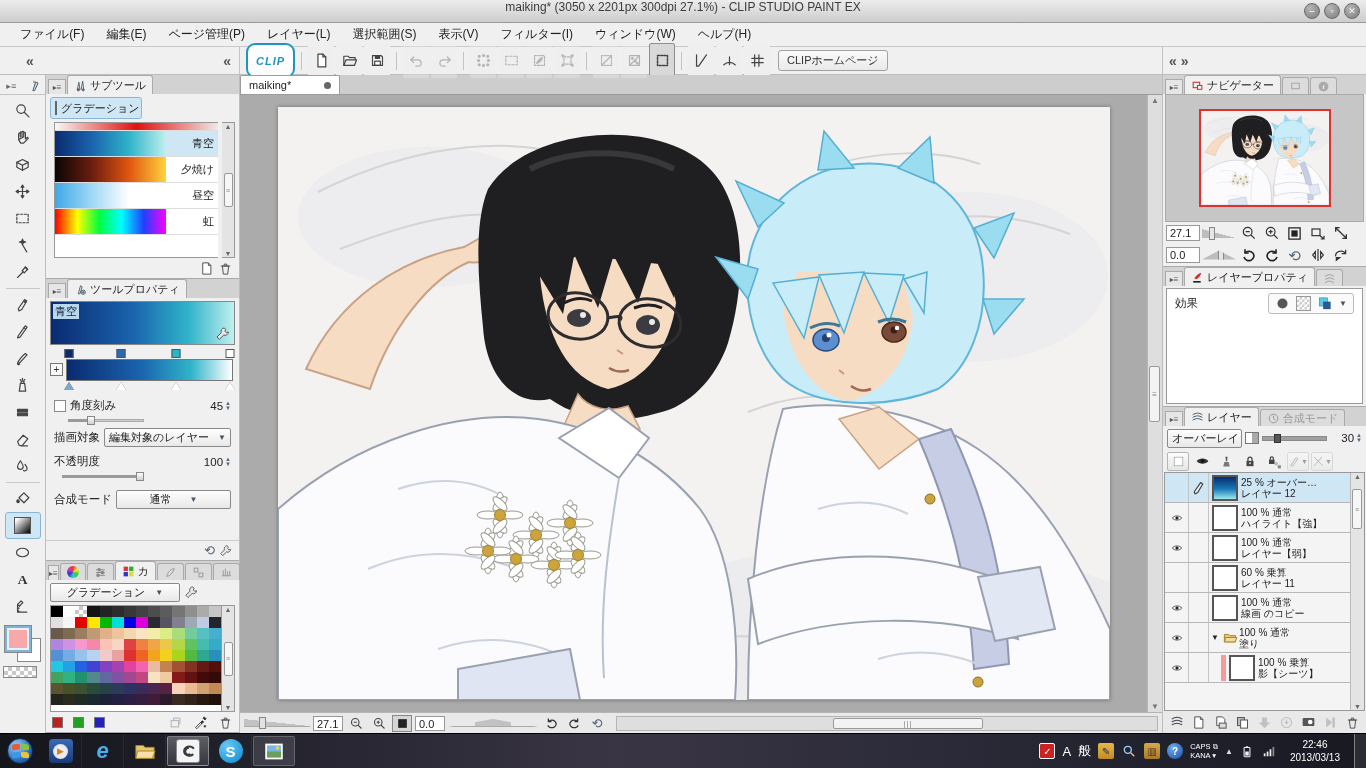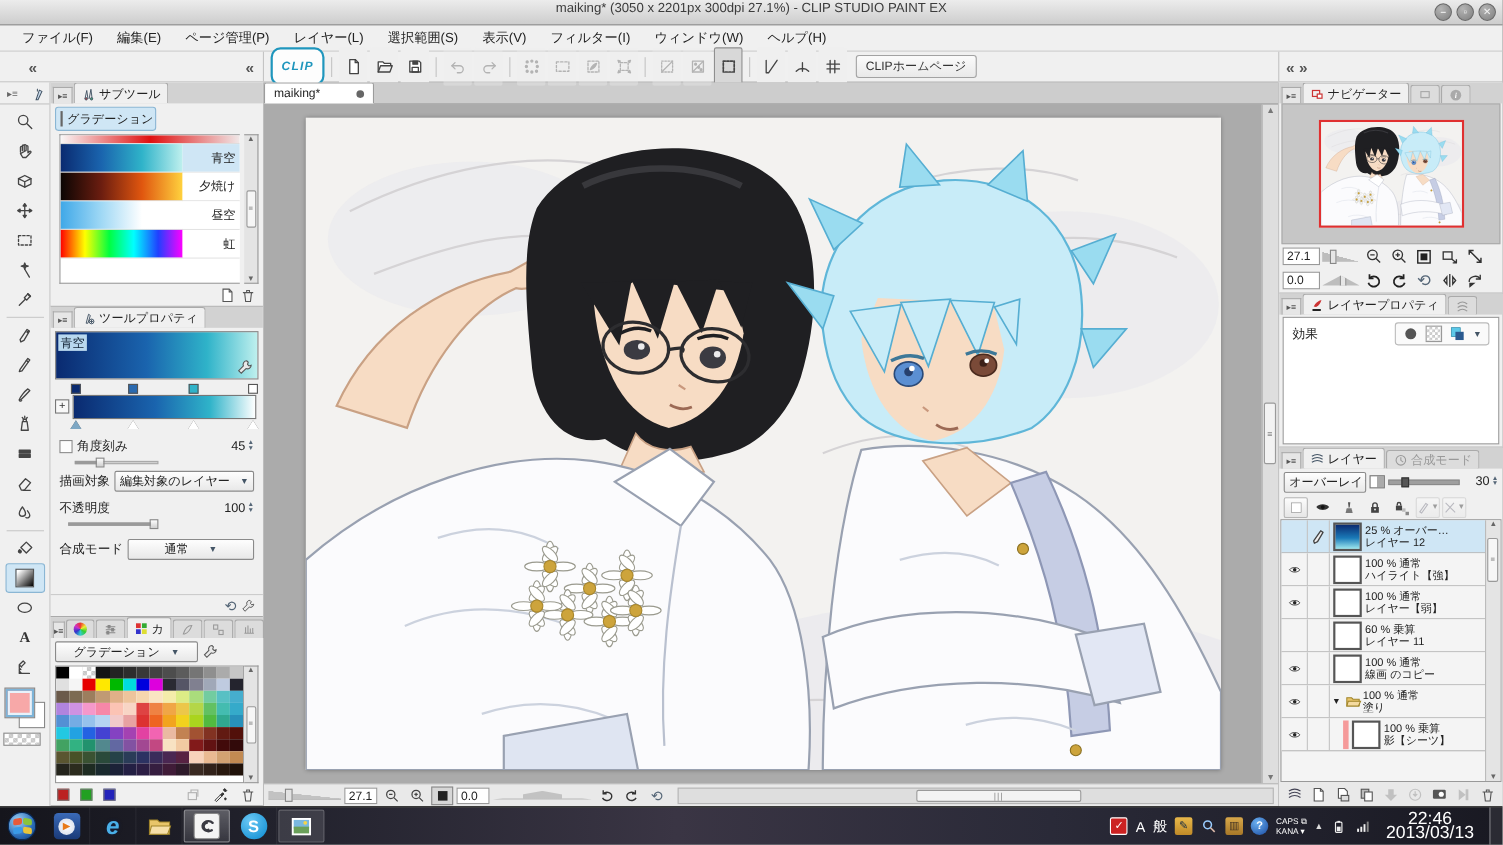--- a/index.html
+++ b/index.html
@@ -180,21 +180,21 @@
     background:linear-gradient(90deg,#15151c,#23232e 20%,#3a3544 45%,#2a2a38 70%,#191922);border-top:1px solid #000}
   .start-orb{width:40px;display:flex;align-items:center;justify-content:center}
   .orb{width:26px;height:26px;border-radius:50%;background:radial-gradient(circle at 35% 30%,#9fd4f7,#2b6cb8 60%,#123a75);border:1px solid #0a2a55;position:relative;overflow:hidden}
   .orb .fl{position:absolute;width:8px;height:6px;border-radius:2px}
   .tb-app{width:42px;display:flex;align-items:center;justify-content:center;border-right:1px solid rgba(255,255,255,.06)}
   .tb-app.active{background:linear-gradient(rgba(255,255,255,.28),rgba(255,255,255,.1));border:1px solid rgba(255,255,255,.35);border-radius:2px;margin:2px 1px}
   .tb-app.open{background:rgba(255,255,255,.12);border:1px solid rgba(255,255,255,.2);border-radius:2px;margin:2px 1px}
   .tray{margin-left:auto;display:flex;align-items:center;gap:7px;padding:0 8px;color:#f2f2f2}
   .tray-txt{font-size:13px;color:#fff}
   .capskana{font-size:7.5px;line-height:8px;color:#fff;display:flex;flex-direction:column;gap:1px}
-  .clock{text-align:center;font-size:16px;line-height:13px;color:#fff;padding:0 6px}
+  .clock{text-align:center;font-size:10px;line-height:13px;color:#fff;padding:0 6px}
   .peek{width:12px;border-left:1px solid rgba(255,255,255,.4);background:rgba(255,255,255,.08)}
   .tray-ic{width:16px;height:16px;display:flex;align-items:center;justify-content:center;border-radius:2px;font-size:10px;font-weight:bold}
 
   .ic{display:block}
   .glyph{font-size:13px;color:#444;line-height:1}
 </style>
 </head>
 <body>
 
 <svg width="0" height="0" style="position:absolute">

